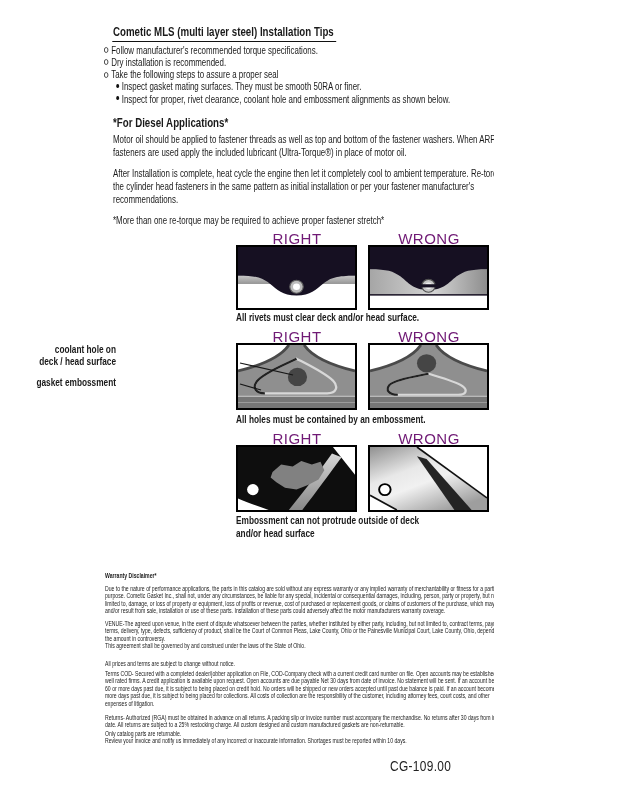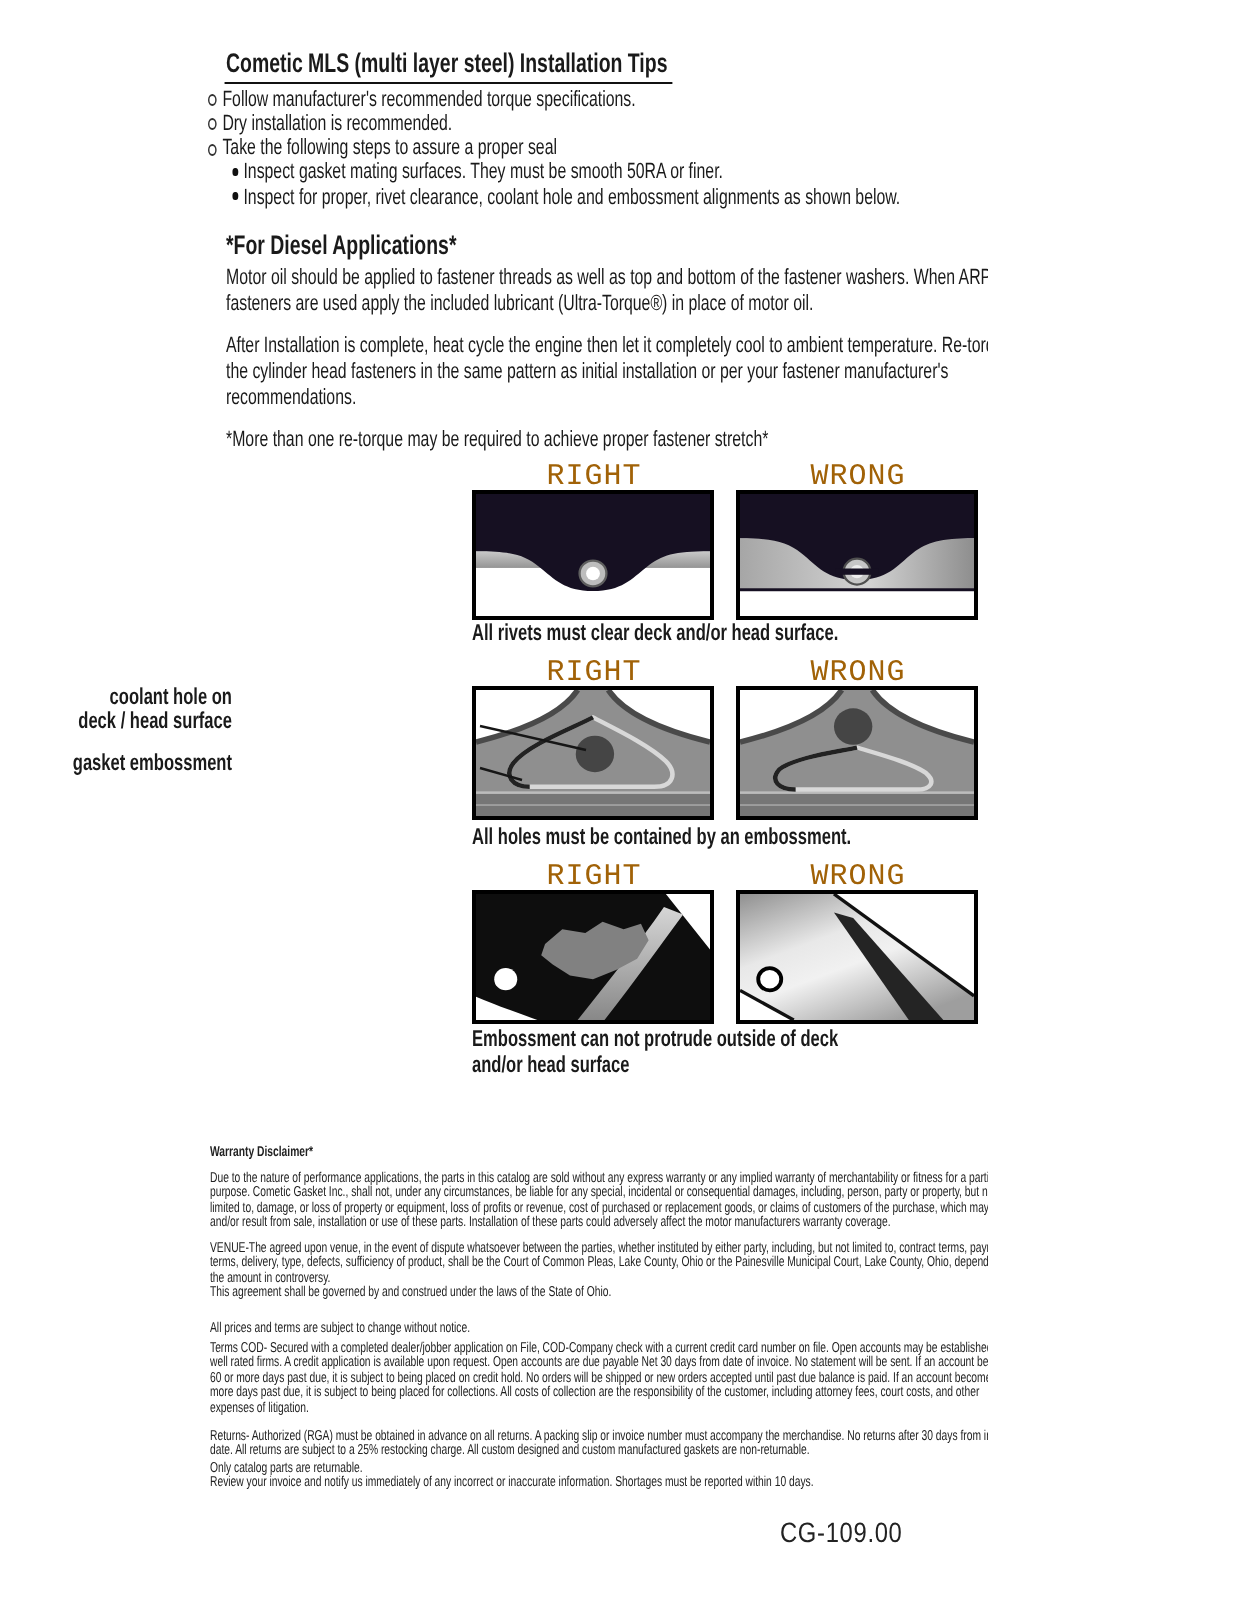--- a/index.html
+++ b/index.html
@@ -11,21 +11,21 @@
   .cxr{transform:scaleX(0.72);transform-origin:100% 0;}
   .title{left:113px;top:24px;width:520px;font-size:13.5px;font-weight:bold;line-height:15px;}
   .title-inner{display:inline-block;border-bottom:1.6px solid #111;padding:0 3px 1.5px 1px;margin-left:-1px;}
   .toplist{left:104px;top:44px;width:600px;font-size:11px;line-height:12.15px;}
   .brow{display:flex;align-items:flex-start;}
   .brow.sub{padding-left:17px;}
   .obull{flex:0 0 auto;width:4px;height:4px;border:1.1px solid #333;border-radius:50%;margin:3.2px 4px 0 0;}
   .dbull{flex:0 0 auto;width:3.6px;height:3.6px;background:#111;border-radius:50%;margin:3.6px 4px 0 0;}
   .h2{left:113px;top:115px;width:520px;font-size:13.5px;font-weight:bold;}
   .body-p{left:113px;width:560px;font-size:11px;line-height:13px;}
-  .fig-h{font-size:15px;letter-spacing:.5px;color:#a16207;text-align:center;width:122px;font-family:Liberation Mono, monospace;}
+  .fig-h{font-size:15px;letter-spacing:.5px;color:#701a75;text-align:center;width:122px;}
   .fig-box{width:117px;height:61px;border:2.6px solid #000;background:#fff;}
   .fig-box svg{display:block;width:100%;height:100%;}
   .cap{font-size:11.5px;font-weight:bold;line-height:12.5px;}
   .lbl{font-size:11.5px;font-weight:bold;line-height:11.8px;text-align:right;}
   .legal{left:105px;width:565px;font-size:7.15px;line-height:7.4px;color:#222;}
   .legal.b{font-weight:bold;}
   .prelines{white-space:pre-line;}
   .pageno{left:390px;top:758px;font-size:14px;letter-spacing:.4px;transform:scaleX(.85);transform-origin:0 0;color:#222;}
   .leader{pointer-events:none;}
 </style>

